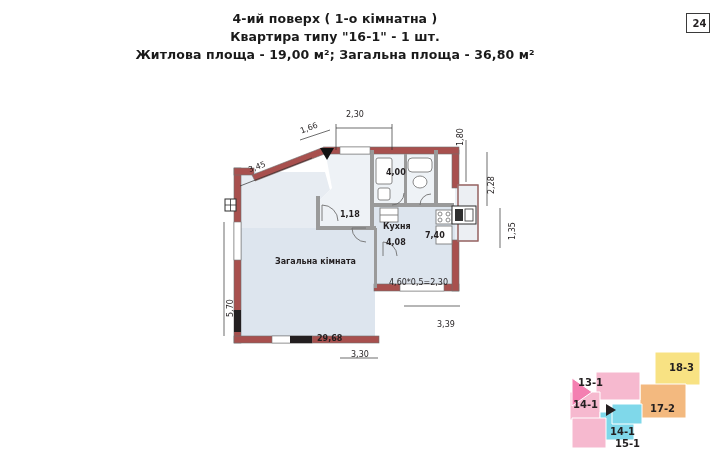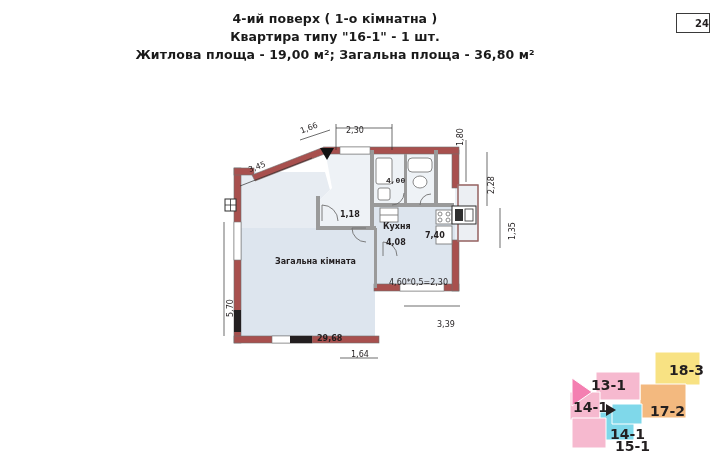--- a/index.html
+++ b/index.html
@@ -30,28 +30,28 @@
   .title-line {
     font-size: 12.5px;
     font-weight: bold;
     color: #1a1a1a;
     letter-spacing: 0.1px;
   }
   .corner-badge {
     position: absolute;
     top: 13px;
     right: 0px;
-    width: 34px;
+    width: 24px;
     height: 20px;
     border: 1px solid #3a3a3a;
     background: #ffffff;
     font-size: 10px;
     font-weight: bold;
     line-height: 20px;
-    text-align: right;
+    text-align: center;
     padding-left: 3px;
     box-sizing: border-box;
     overflow: hidden;
   }
   .plan-svg {
     position: absolute;
     top: 0;
     left: 0;
   }
   .key-svg {
@@ -61,21 +61,21 @@
   }
   .lbl {
     position: absolute;
     font-size: 8px;
     color: #231f20;
     white-space: nowrap;
   }
   .lbl.b { font-weight: bold; }
   .keylbl {
     position: absolute;
-    font-size: 14px;
+    font-size: 10px;
     font-weight: bold;
     color: #231f20;
     white-space: nowrap;
   }
 </style>
 </head>
 <body>
 
 <div id="root">
 
@@ -210,33 +210,33 @@
 
       <line x1="224" y1="222" x2="224" y2="336"></line>
 
       <line x1="340" y1="358" x2="378" y2="358"></line>
 
       <line x1="404" y1="306" x2="460" y2="306"></line>
     </g>
 
   </svg>
 
-  <div class="lbl" style="left:346px; top:126px;">2,30</div>
+  <div class="lbl" style="left:346px; top:110px;">2,30</div>
   <div class="lbl" style="left:299px; top:127px; transform:rotate(-21deg); transform-origin:left top;">1,66</div>
   <div class="lbl" style="left:247px; top:166px; transform:rotate(-21deg); transform-origin:left top;">3,45</div>
   <div class="lbl" style="left:456px; top:146px; transform:rotate(-90deg); transform-origin:left top;">1,80</div>
   <div class="lbl" style="left:487px; top:194px; transform:rotate(-90deg); transform-origin:left top;">2,28</div>
   <div class="lbl" style="left:508px; top:240px; transform:rotate(-90deg); transform-origin:left top;">1,35</div>
   <div class="lbl" style="left:226px; top:317px; transform:rotate(-90deg); transform-origin:left top;">5,70</div>
-  <div class="lbl" style="left:351px; top:350px;">1,64</div>
+  <div class="lbl" style="left:351px; top:350px;">3,30</div>
   <div class="lbl" style="left:437px; top:320px;">3,39</div>
   <div class="lbl b" style="left:340px; top:210px;">1,18</div>
   <div class="lbl" style="left:389px; top:278px;">4,60*0,5=2,30</div>
 
-  <div class="lbl b" style="left:386px; top:176px;font-family:Liberation Mono, monospace;">4,00</div>
+  <div class="lbl b" style="left:386px; top:168px;">4,00</div>
   <div class="lbl b" style="left:383px; top:222px;">Кухня</div>
   <div class="lbl b" style="left:425px; top:231px;">7,40</div>
   <div class="lbl b" style="left:386px; top:238px;">4,08</div>
   <div class="lbl b" style="left:275px; top:257px;">Загальна кімната</div>
   <div class="lbl b" style="left:317px; top:334px;">29,68</div>
 
   <svg class="key-svg" width="710" height="474" viewBox="0 0 710 474">
     <g stroke="#ffffff" stroke-width="1">
       <polygon points="655,352 700,352 700,385 655,385" fill="#f8e283"></polygon>
       <polygon points="640,384 686,384 686,418 640,418" fill="#f3b97f"></polygon>
@@ -244,19 +244,19 @@
       <polygon points="570,392 600,392 600,420 570,420" fill="#f6b9cf"></polygon>
       <polygon points="572,378 592,392 572,406" fill="#f47fb1"></polygon>
       <polygon points="600,412 634,412 634,440 600,440" fill="#7fd8ea"></polygon>
       <polygon points="572,418 606,418 606,448 572,448" fill="#f6b9cf"></polygon>
       <polygon points="612,404 642,404 642,424 612,424" fill="#7fd8ea"></polygon>
     </g>
     <polygon points="606,404 616,410 606,416" fill="#231f20"></polygon>
   </svg>
 
   <div class="keylbl" style="left:669px; top:362px;">18-3</div>
-  <div class="keylbl" style="left:591px; top:377px;">13-1</div>
+  <div class="keylbl" style="left:578px; top:377px;">13-1</div>
   <div class="keylbl" style="left:573px; top:399px;">14-1</div>
   <div class="keylbl" style="left:650px; top:403px;">17-2</div>
   <div class="keylbl" style="left:610px; top:426px;">14-1</div>
   <div class="keylbl" style="left:579px; top:438px;margin-left:36px;">15-1</div>
 
 </div>
 
 </body></html>

